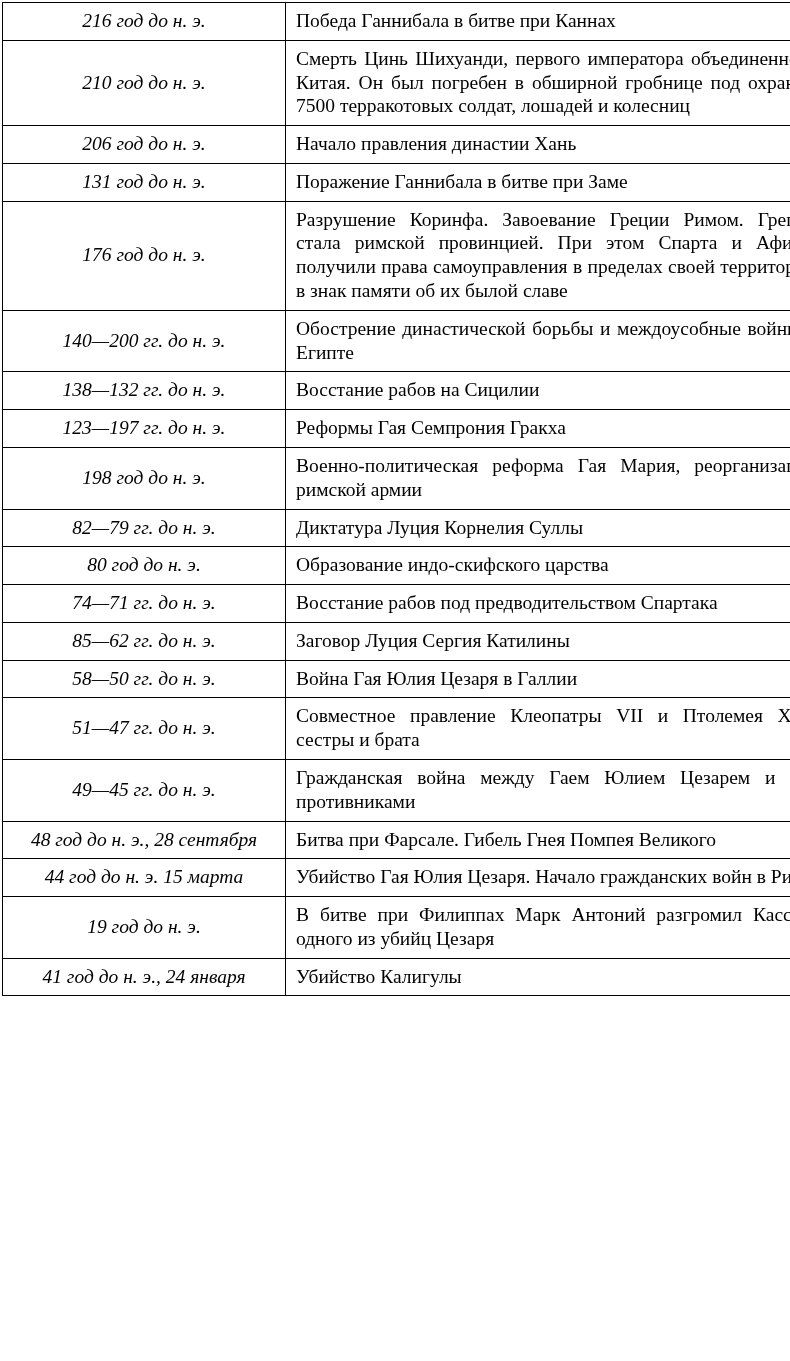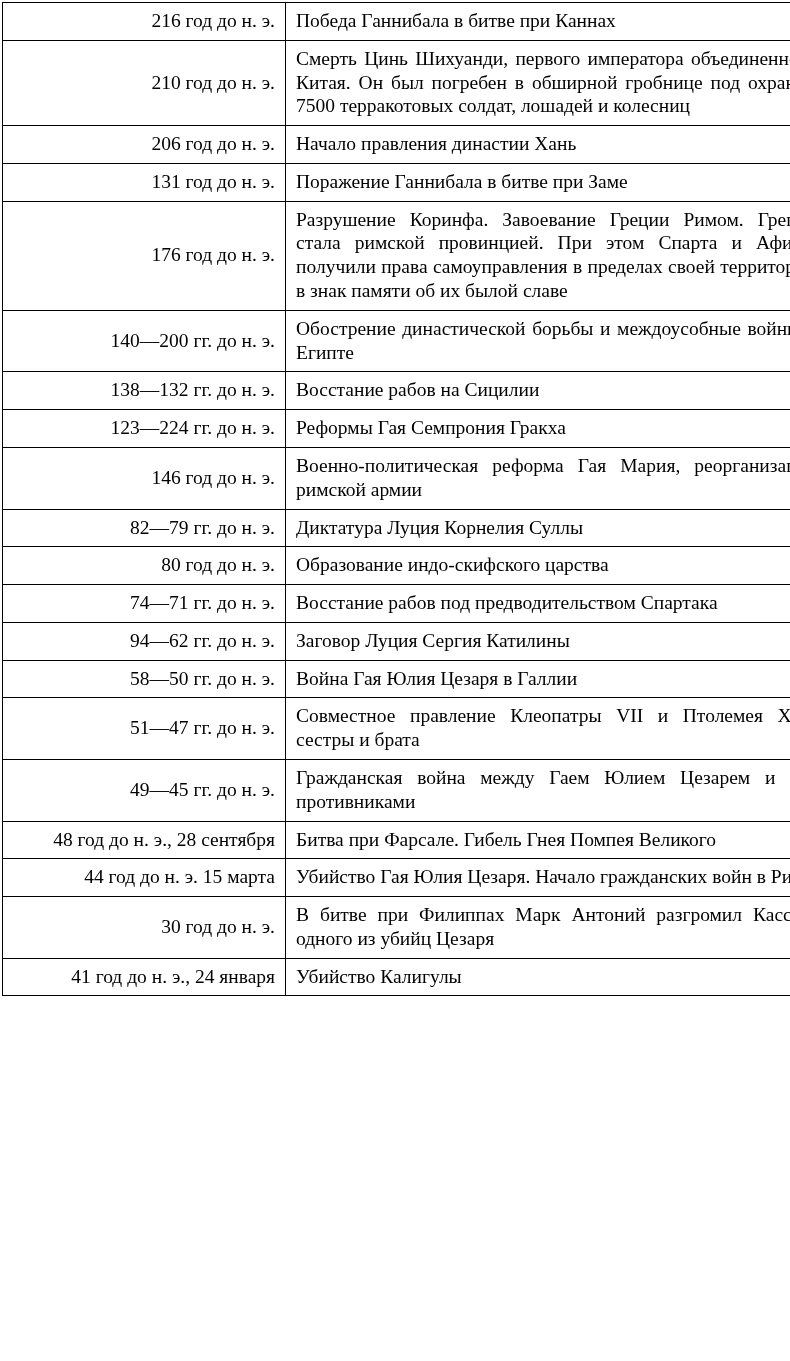--- a/index.html
+++ b/index.html
@@ -25,23 +25,24 @@
   }
   table.chrono td {
     border: 1px solid #000000;
     vertical-align: middle;
     padding: 6px 10px 7px 10px;
     font-size: 19.5px;
     line-height: 1.22;
   }
   td.date-cell {
     width: 262px;
-    text-align: right;
+    text-align: center;
     hyphens: auto;
     word-wrap: break-word;
+    font-style: italic;
   }
   td.event-cell {
     width: 520px;
     text-align: justify;
     text-align-last: left;
     hyphens: auto;
     word-wrap: break-word;
   }
 </style>
 </head>
@@ -72,41 +73,41 @@
       </tr>
       <tr>
         <td class="date-cell">140—200 гг. до н. э.</td>
         <td class="event-cell">Обострение династической борьбы и междоусобные войны в Египте</td>
       </tr>
       <tr>
         <td class="date-cell">138—132 гг. до н. э.</td>
         <td class="event-cell">Восстание рабов на Сицилии</td>
       </tr>
       <tr>
-        <td class="date-cell">123—224 гг. до н. э.</td>
+        <td class="date-cell">123—197 гг. до н. э.</td>
         <td class="event-cell">Реформы Гая Семпрония Гракха</td>
       </tr>
       <tr>
-        <td class="date-cell">146 год до н. э.</td>
+        <td class="date-cell">198 год до н. э.</td>
         <td class="event-cell">Военно-политическая реформа Гая Мария, реорганизация римской армии</td>
       </tr>
       <tr>
         <td class="date-cell">82—79 гг. до н. э.</td>
         <td class="event-cell">Диктатура Луция Корнелия Суллы</td>
       </tr>
       <tr>
         <td class="date-cell">80 год до н. э.</td>
         <td class="event-cell">Образование индо-скифского царства</td>
       </tr>
       <tr>
         <td class="date-cell">74—71 гг. до н. э.</td>
         <td class="event-cell">Восстание рабов под предводительством Спартака</td>
       </tr>
       <tr>
-        <td class="date-cell">94—62 гг. до н. э.</td>
+        <td class="date-cell">85—62 гг. до н. э.</td>
         <td class="event-cell">Заговор Луция Сергия Катилины</td>
       </tr>
       <tr>
         <td class="date-cell">58—50 гг. до н. э.</td>
         <td class="event-cell">Война Гая Юлия Цезаря в Галлии</td>
       </tr>
       <tr>
         <td class="date-cell">51—47 гг. до н. э.</td>
         <td class="event-cell">Совместное правление Клеопатры VII и Птолемея XIII, сестры и брата</td>
       </tr>
@@ -116,21 +117,21 @@
       </tr>
       <tr>
         <td class="date-cell">48 год до н. э., 28 сентября</td>
         <td class="event-cell">Битва при Фарсале. Гибель Гнея Помпея Великого</td>
       </tr>
       <tr>
         <td class="date-cell">44 год до н. э. 15 марта</td>
         <td class="event-cell">Убийство Гая Юлия Цезаря. Начало гражданских войн в Риме</td>
       </tr>
       <tr>
-        <td class="date-cell">30 год до н. э.</td>
+        <td class="date-cell">19 год до н. э.</td>
         <td class="event-cell">В битве при Филиппах Марк Антоний разгромил Кассия, одного из убийц Цезаря</td>
       </tr>
       <tr>
         <td class="date-cell">41 год до н. э., 24 января</td>
         <td class="event-cell">Убийство Калигулы</td>
       </tr>
     </tbody>
   </table>
 </div>
 

